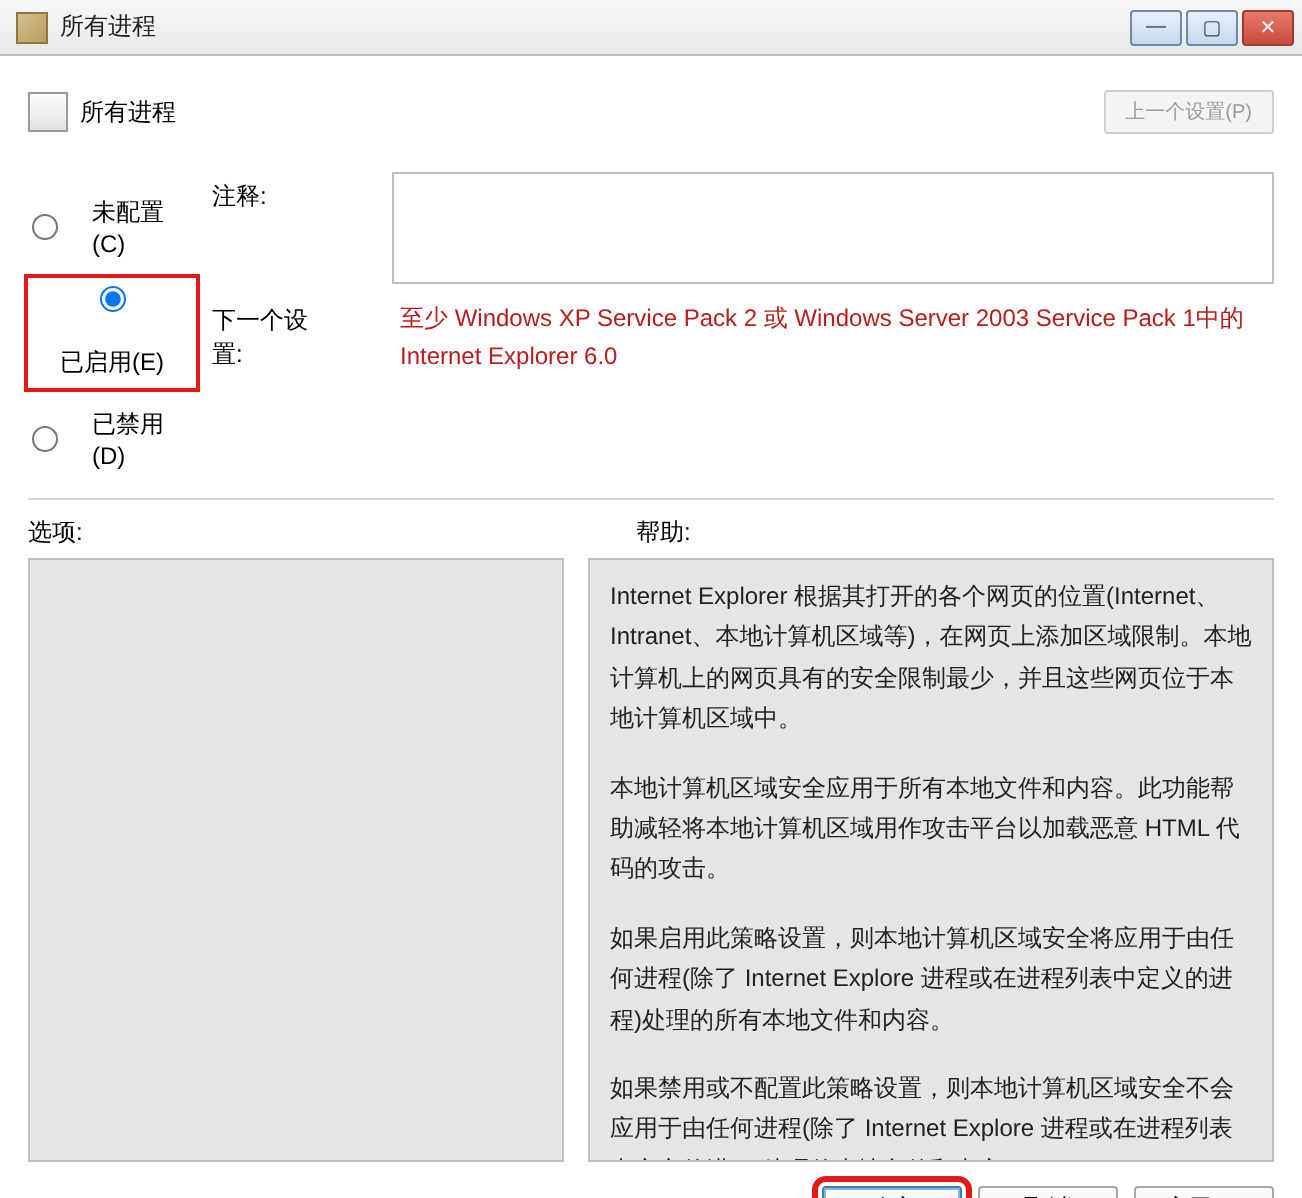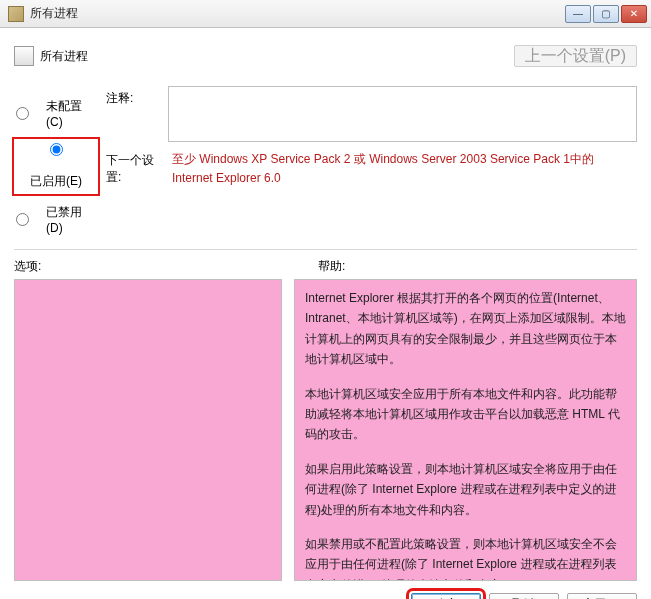--- a/index.html
+++ b/index.html
@@ -56,21 +56,21 @@
     margin-right: 6px;
   }
   .header-row .spacer { flex: 1; }
   .nav-btn {
     height: 22px;
     padding: 0 10px;
     border: 1px solid #aab5c3;
     background: linear-gradient(to bottom, #fdfdfd, #ebeff5);
     border-radius: 2px;
     margin-left: 6px;
-    font-size: 16px;
+    font-size: 10px;
     color: #222;
     display: inline-flex;
     align-items: center;
   }
   .nav-btn.disabled { color: #9a9a9a; border-color: #cfcfcf; background: #f4f4f4; }
   .config-area {
     display: flex;
     gap: 8px;
     margin-bottom: 6px;
   }
@@ -87,21 +87,21 @@
     padding: 1px 2px;
   }
   .radio-item input { margin: 0; }
   .radio-item.highlight {
     border: 2px solid #e51818;
     padding: 4px 3px;
     margin: 4px -2px;
     flex-direction: column;
   }
   .rhs { flex: 1; }
-  .field-row { display: flex; margin-bottom: 6px; align-items:flex-start;}
+  .field-row { display: flex; margin-bottom: 6px; align-items:flex-start;gap:28px;}
   .field-label { width: 62px; padding-top: 4px; }
   .interpret-box {
     flex: 1;
     height: 56px;
     border: 1px solid #bfbfbf;
     background: #fff;
   }
   .platform-text {
     flex: 1;
     padding: 2px 4px;
@@ -118,21 +118,21 @@
     margin-bottom: 4px;
     gap: 24px;
   }
   .labels-row .lbl { width: 280px; }
   .panels {
     display: flex;
     gap: 12px;
   }
   .options-box, .help-box {
     border: 1px solid #bfbfbf;
-    background: #f9a8d4;
+    background: #e5e5e5;
     height: 302px;
     overflow: auto;
   }
   .options-box { width: 268px; }
   .help-box {
     flex: 1;
     padding: 8px 10px;
     line-height: 1.7;
     color: #222;
     font-size: 12px;

